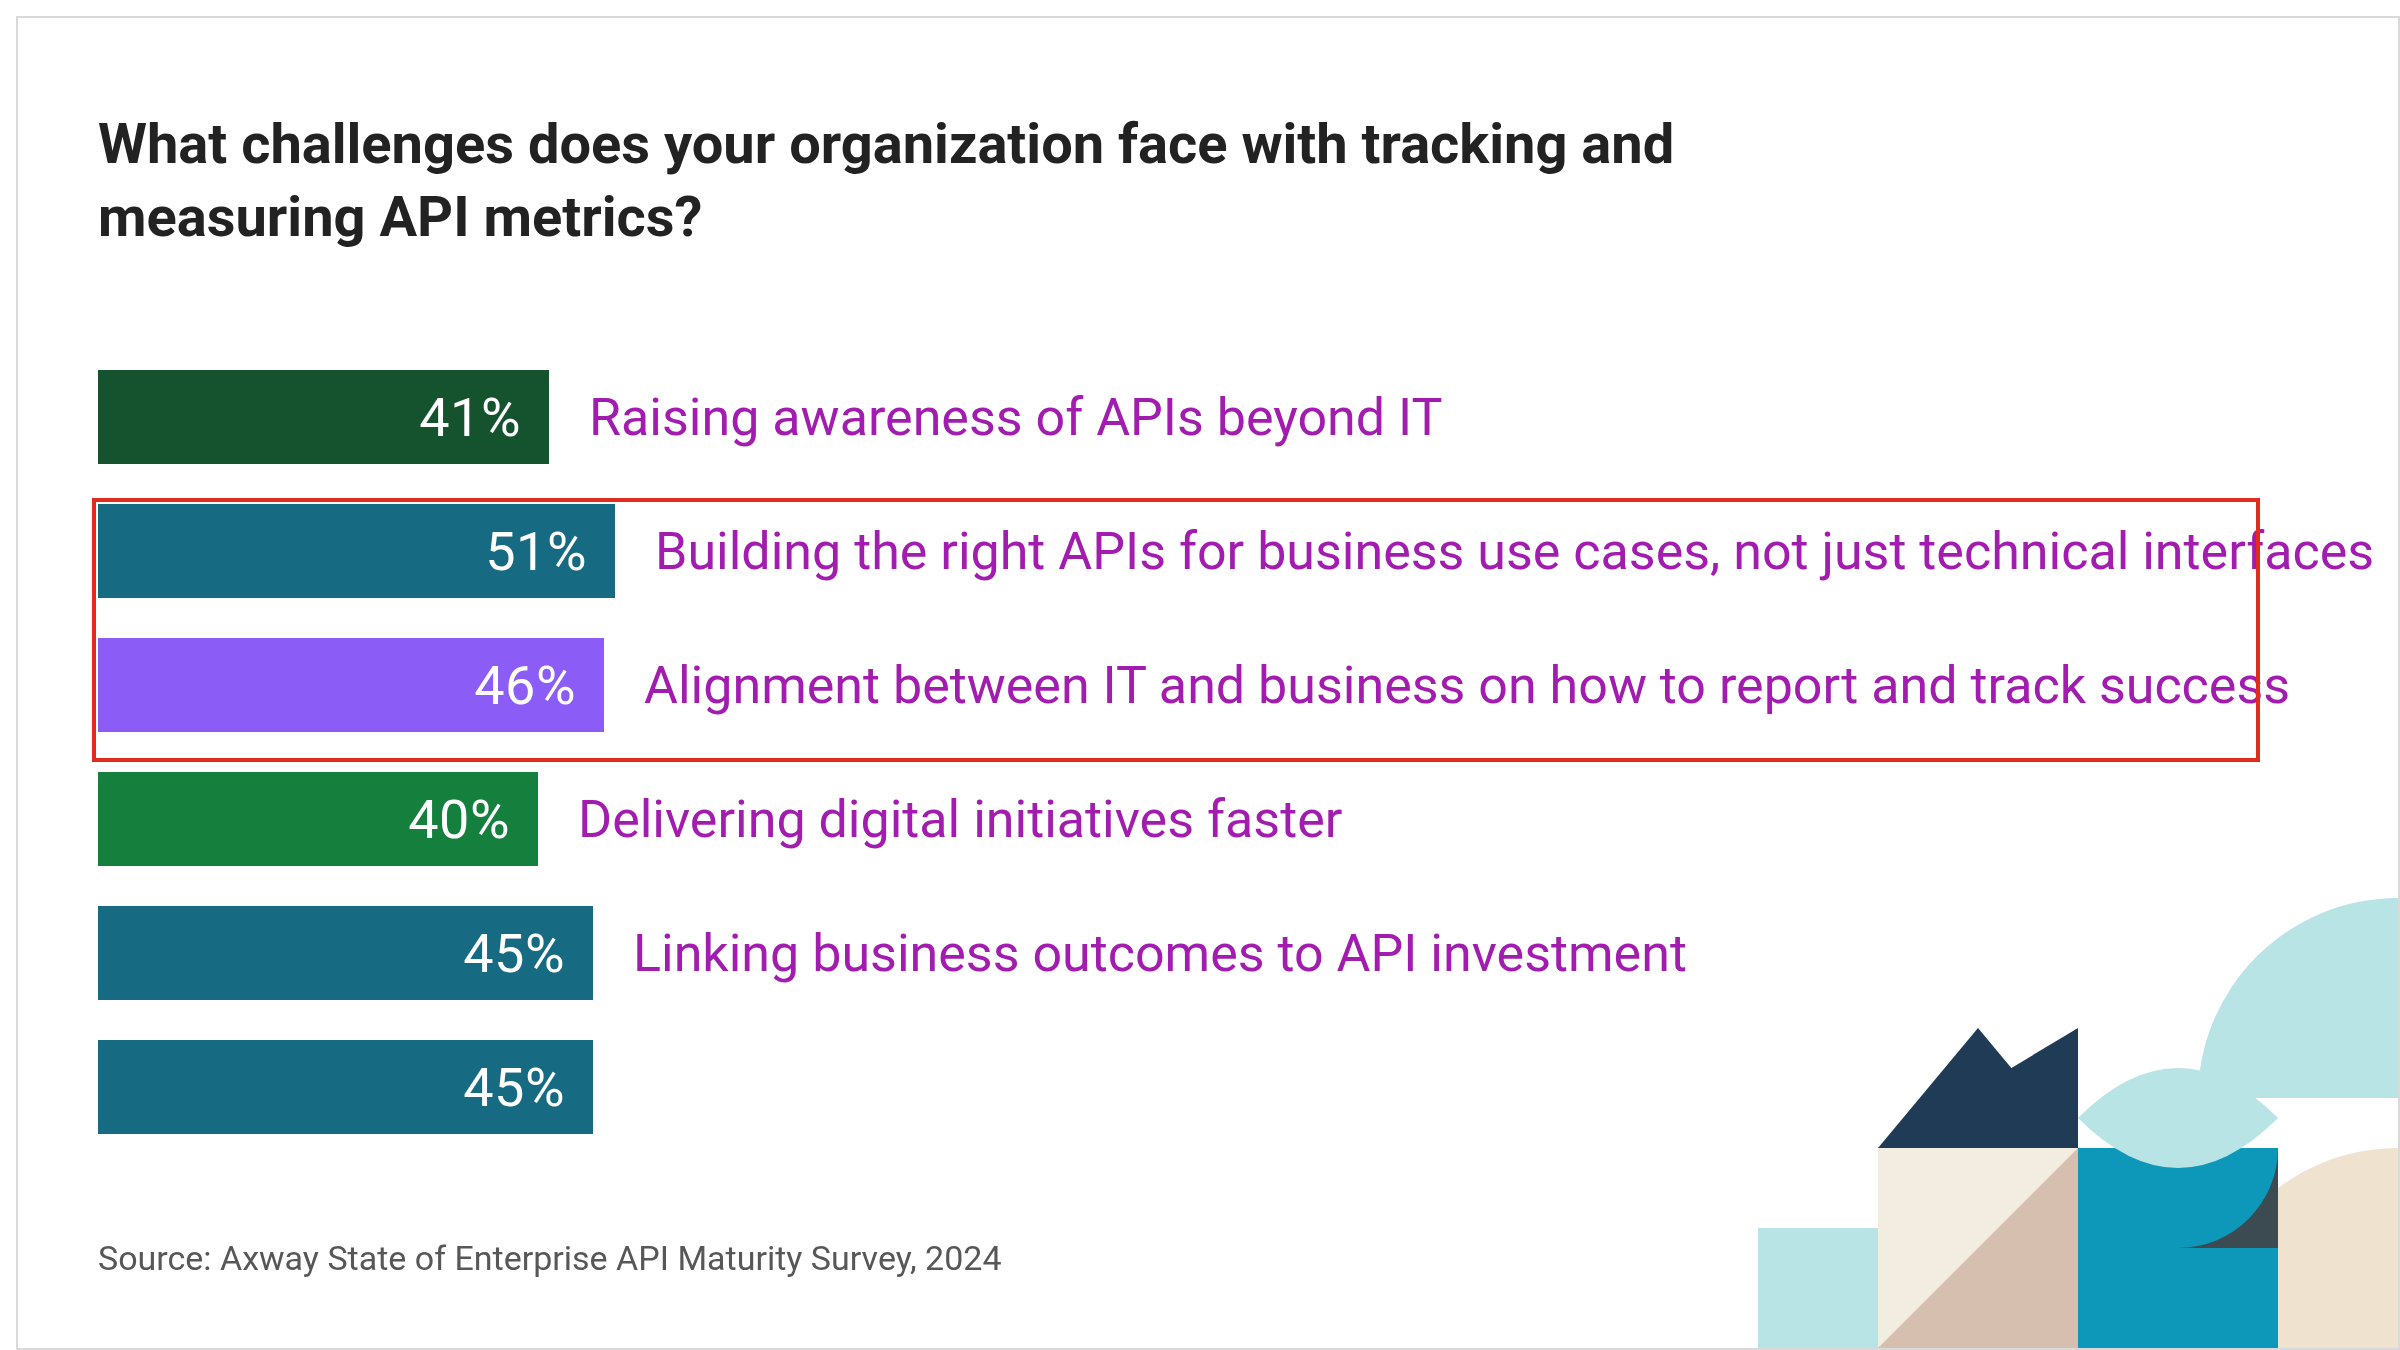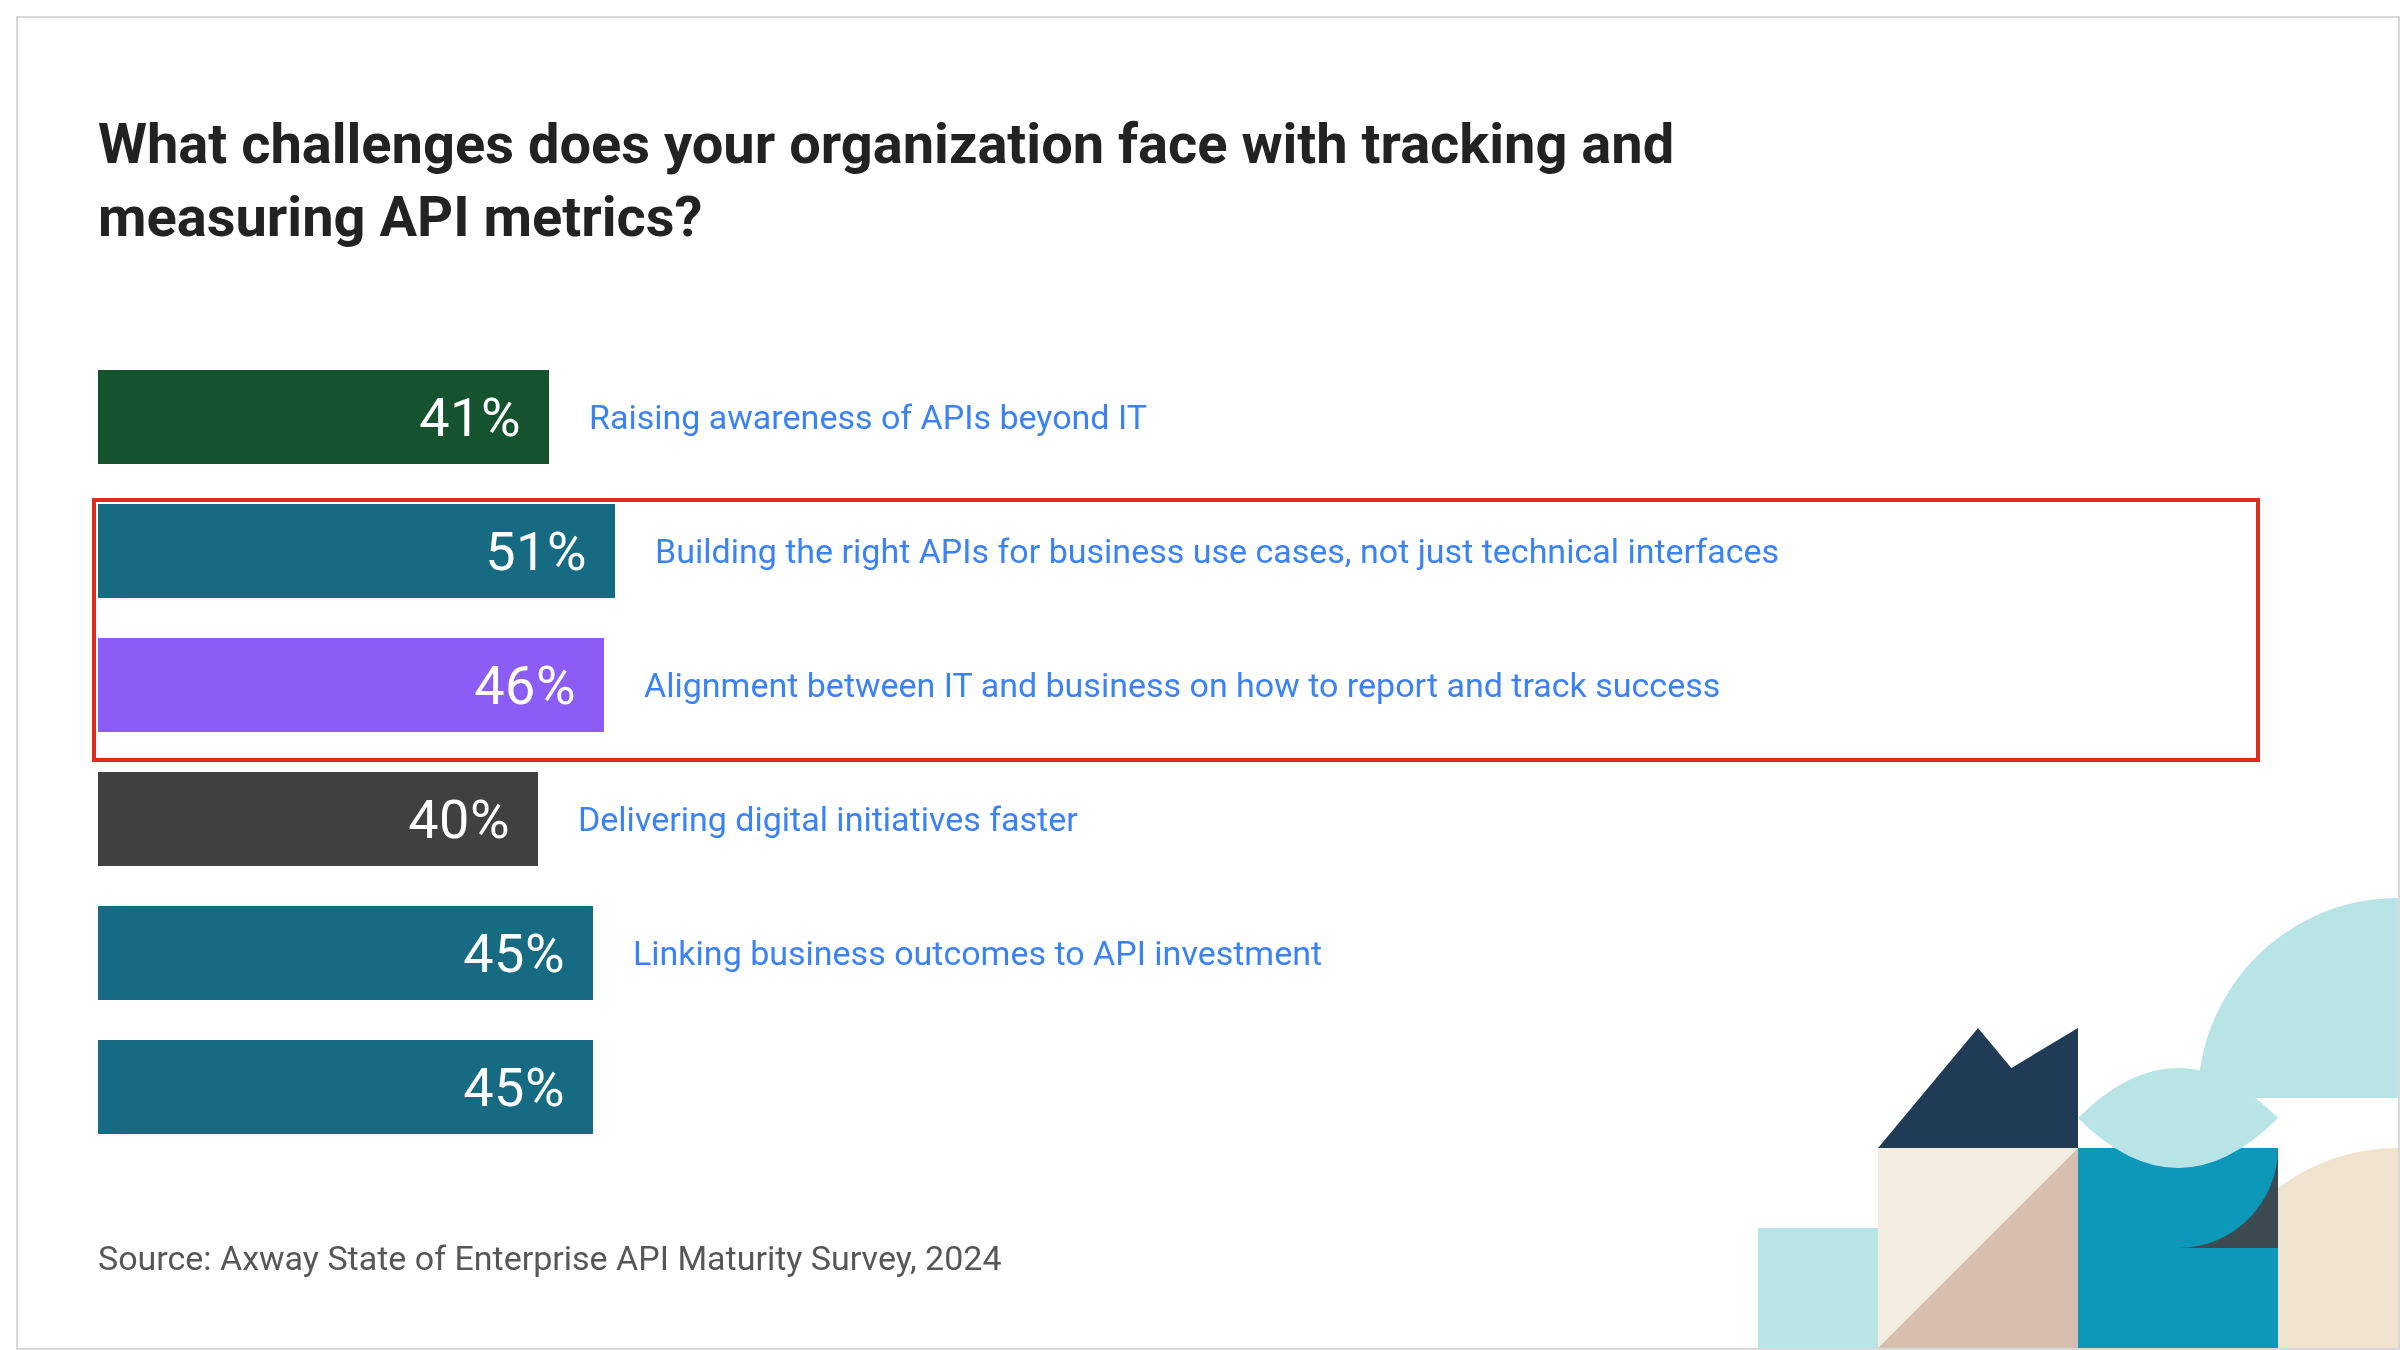--- a/index.html
+++ b/index.html
@@ -60,22 +60,22 @@
     font-size: 54px;
     font-weight: 400;
     letter-spacing: 0.5px;
   }
   .bar-label {
     position: absolute;
     top: 0;
     height: 118px;
     display: flex;
     align-items: center;
-    font-size: 34px;
-    color: #3b82f6;
+    font-size: 52px;
+    color: #a21caf;
     white-space: nowrap;
   }
   .highlight-box {
     position: absolute;
     border: 4px solid #e22b1f;
     pointer-events: none;
   }
   .source {
     position: absolute;
     left: 80px;
@@ -113,21 +113,21 @@
         </div>
         <div class="bar-label" style="left: 557px;">Building the right APIs for business use cases, not just technical interfaces</div>
       </div>
       <div class="row">
         <div class="bar" style="width: 506px; background: #8b5cf6;">
           <span class="bar-val">46%</span>
         </div>
         <div class="bar-label" style="left: 546px;">Alignment between IT and business on how to report and track success</div>
       </div>
       <div class="row">
-        <div class="bar" style="width: 440px; background: #404040;">
+        <div class="bar" style="width: 440px; background: #15803d;">
           <span class="bar-val">40%</span>
         </div>
         <div class="bar-label" style="left: 480px;">Delivering digital initiatives faster</div>
       </div>
       <div class="row">
         <div class="bar" style="width: 495px; background: rgb(22, 106, 129);">
           <span class="bar-val">45%</span>
         </div>
         <div class="bar-label" style="left: 535px;">Linking business outcomes to API investment</div>
       </div>

